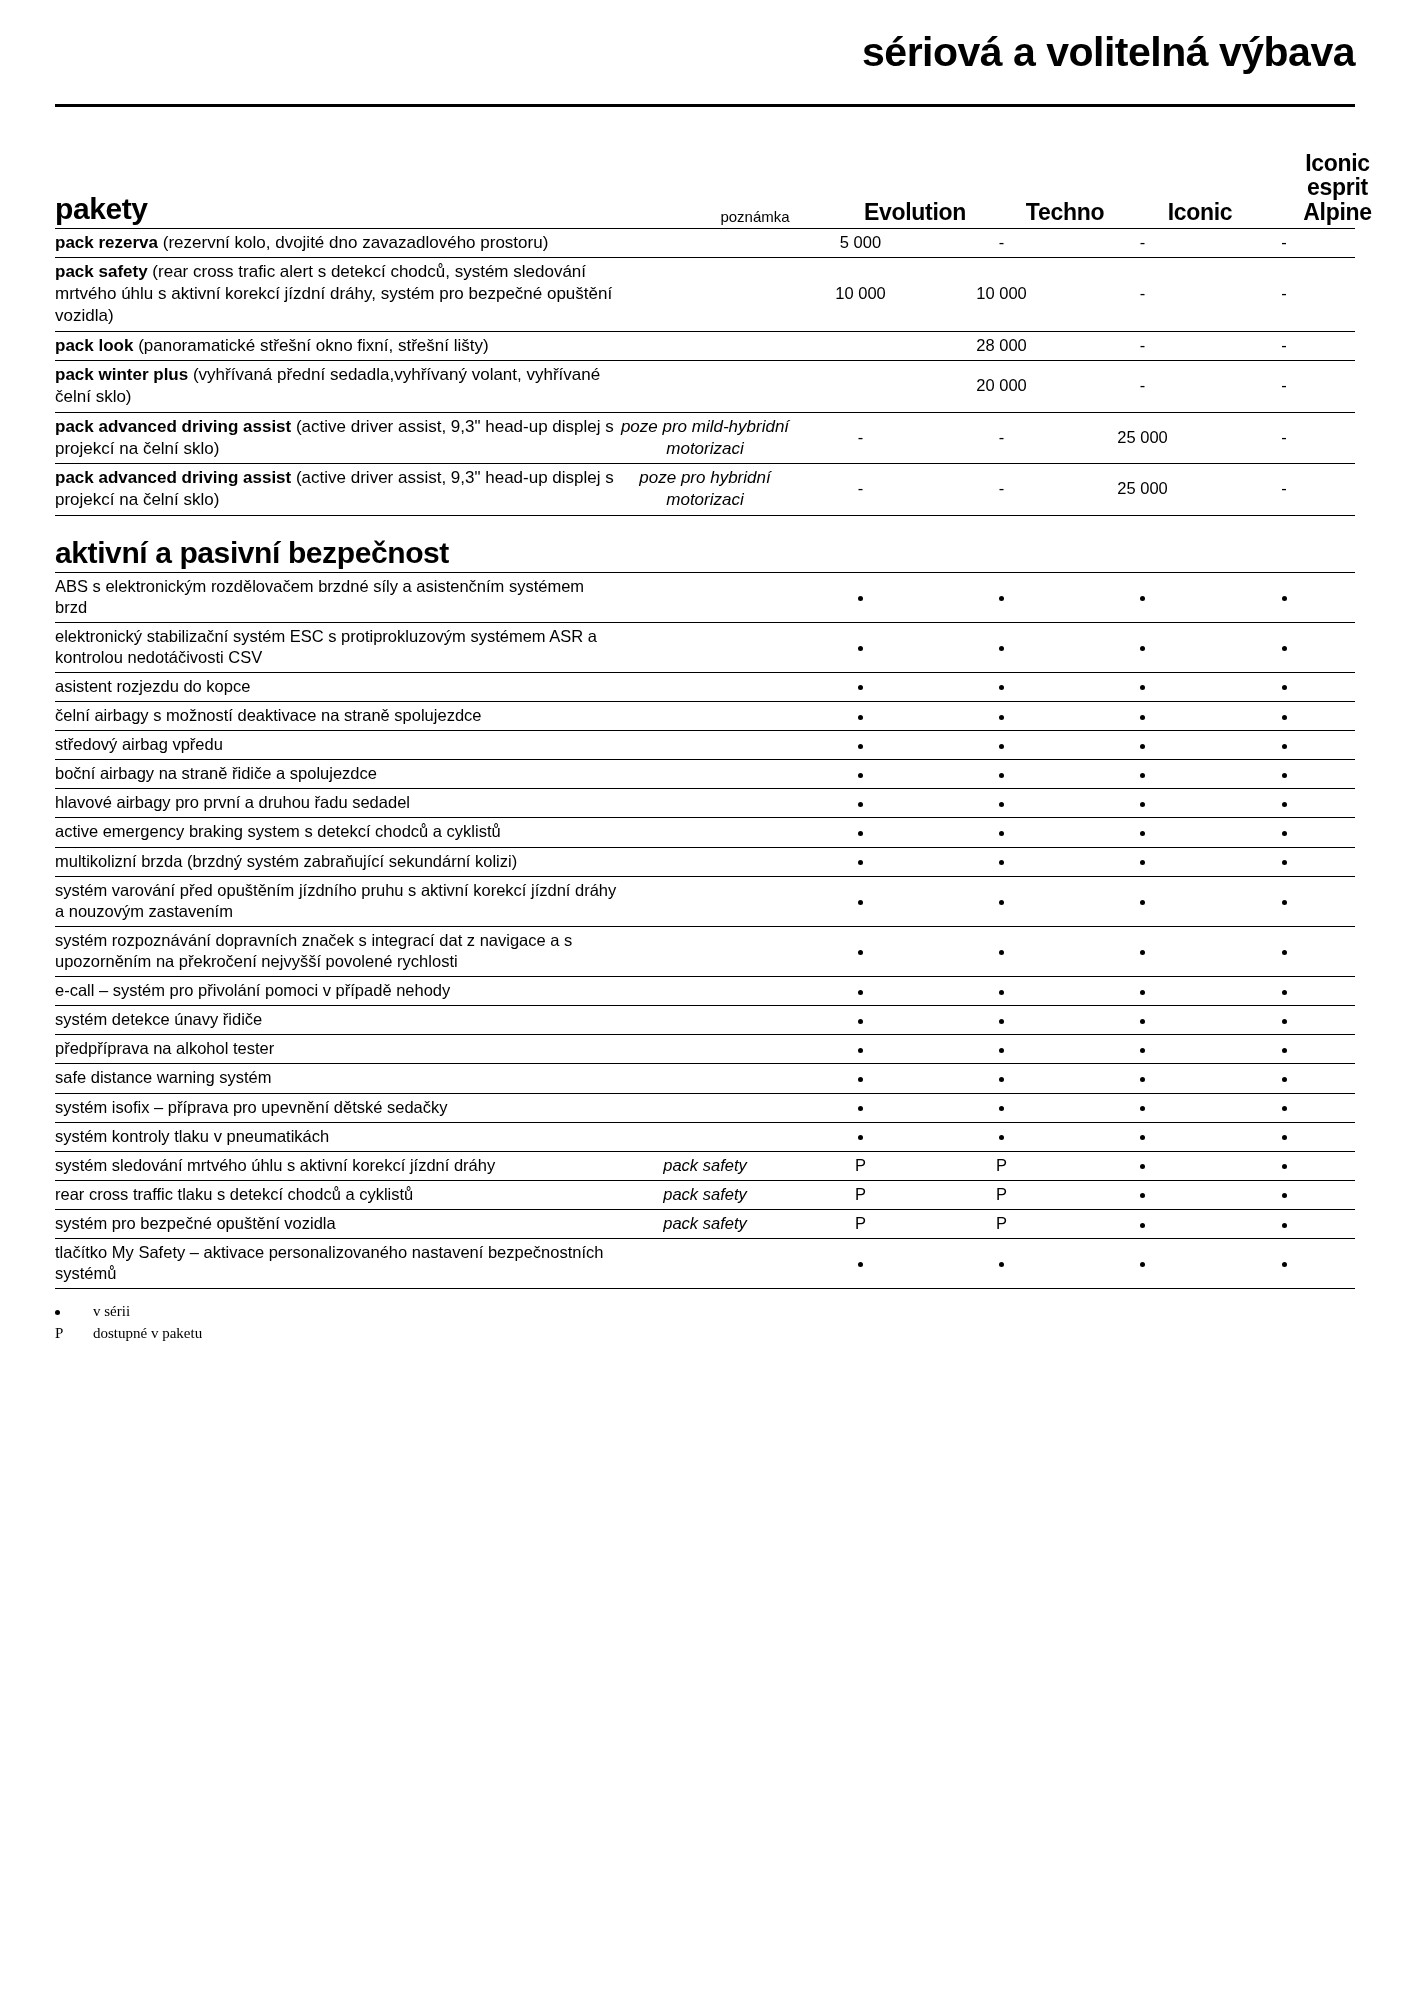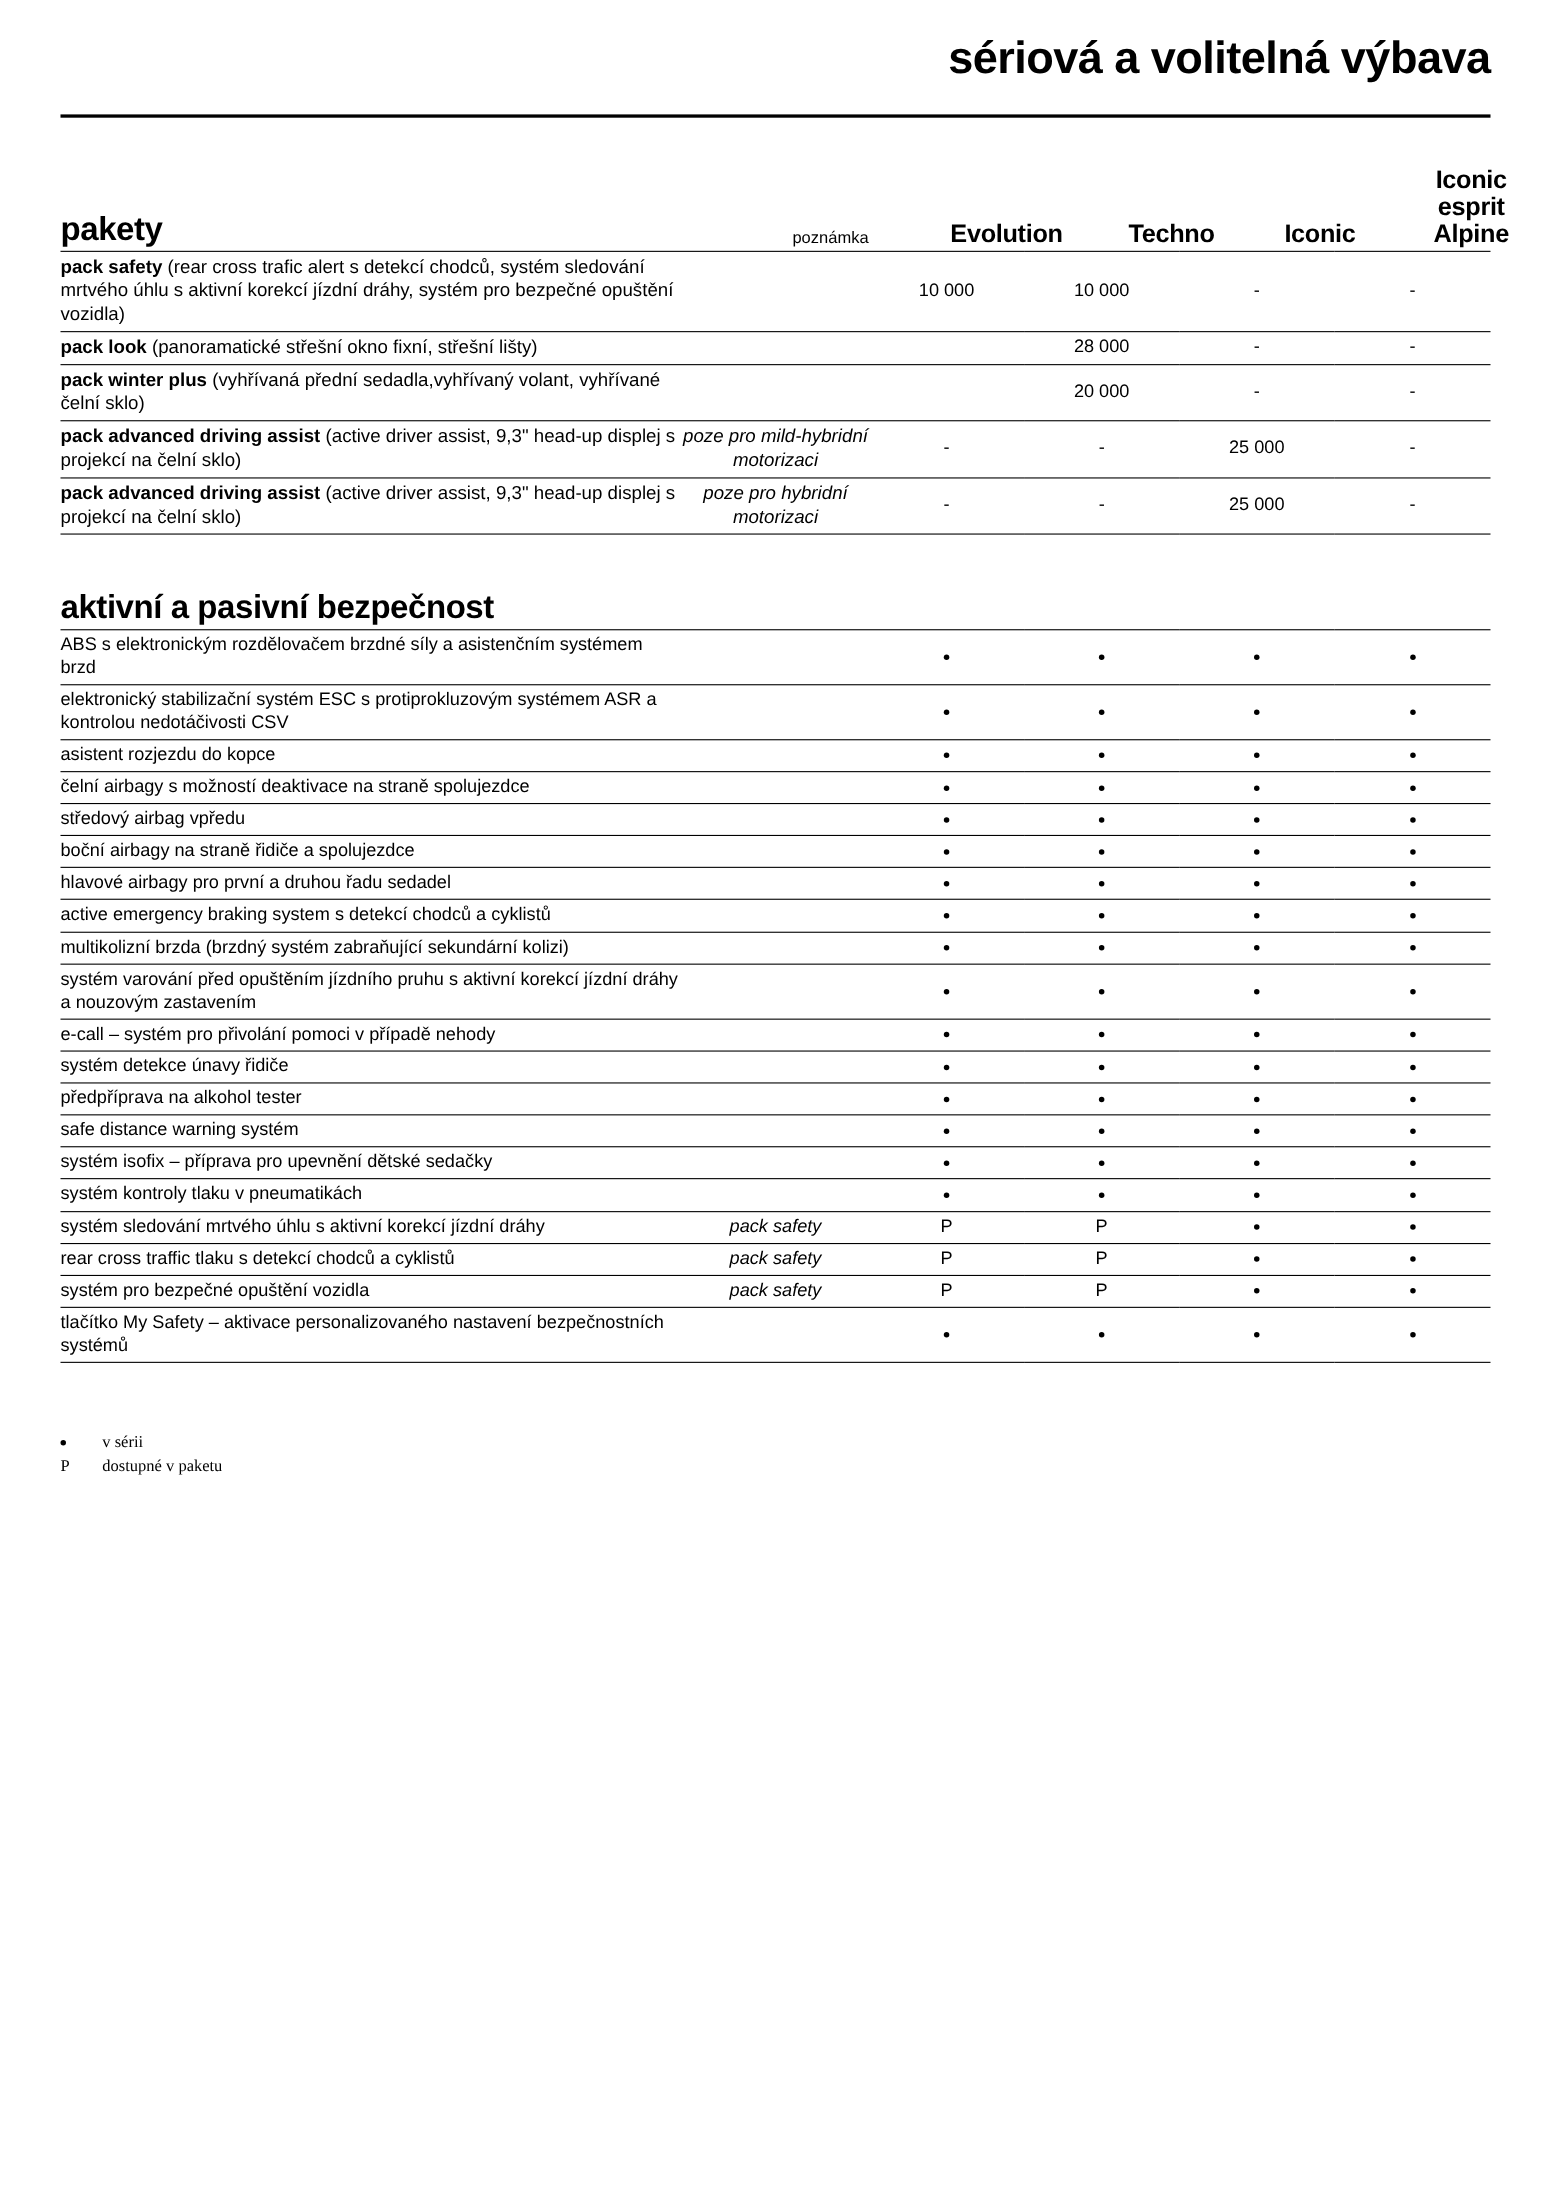--- a/index.html
+++ b/index.html
@@ -192,20 +192,28 @@
       <colgroup>
         <col class="c-label">
           <col class="c-note">
           <col class="c-val">
           <col class="c-val">
           <col class="c-val">
           <col class="c-val-last">
       </colgroup>
       <tbody>
           <tr>
+            <td class="label"><b>pack rezerva</b> (rezervní kolo, dvojité dno zavazadlového prostoru)</td>
+            <td class="note"></td>
+            <td class="val">5 000</td>
+            <td class="val">-</td>
+            <td class="val">-</td>
+            <td class="val">-</td>
+          </tr>
+          <tr>
             <td class="label"><b>pack safety</b> (rear cross trafic alert s detekcí chodců, systém sledování mrtvého úhlu s aktivní korekcí jízdní dráhy, systém pro bezpečné opuštění vozidla)</td>
             <td class="note"></td>
             <td class="val">10 000</td>
             <td class="val">10 000</td>
             <td class="val">-</td>
             <td class="val">-</td>
           </tr>
           <tr>
             <td class="label"><b>pack look</b> (panoramatické střešní okno fixní, střešní lišty)</td>
             <td class="note"></td>
@@ -321,20 +329,28 @@
           <tr>
             <td class="label">multikolizní brzda (brzdný systém zabraňující sekundární kolizi)</td>
             <td class="note"></td>
             <td class="val mark-dot"><span class="dot"></span></td>
             <td class="val mark-dot"><span class="dot"></span></td>
             <td class="val mark-dot"><span class="dot"></span></td>
             <td class="val mark-dot"><span class="dot"></span></td>
           </tr>
           <tr>
             <td class="label">systém varování před opuštěním jízdního pruhu s aktivní korekcí jízdní dráhy a nouzovým zastavením</td>
+            <td class="note"></td>
+            <td class="val mark-dot"><span class="dot"></span></td>
+            <td class="val mark-dot"><span class="dot"></span></td>
+            <td class="val mark-dot"><span class="dot"></span></td>
+            <td class="val mark-dot"><span class="dot"></span></td>
+          </tr>
+          <tr>
+            <td class="label">systém rozpoznávání dopravních značek s integrací dat z navigace a s upozorněním na překročení nejvyšší povolené rychlosti</td>
             <td class="note"></td>
             <td class="val mark-dot"><span class="dot"></span></td>
             <td class="val mark-dot"><span class="dot"></span></td>
             <td class="val mark-dot"><span class="dot"></span></td>
             <td class="val mark-dot"><span class="dot"></span></td>
           </tr>
           <tr>
             <td class="label">e-call – systém pro přivolání pomoci v případě nehody</td>
             <td class="note"></td>
             <td class="val mark-dot"><span class="dot"></span></td>

